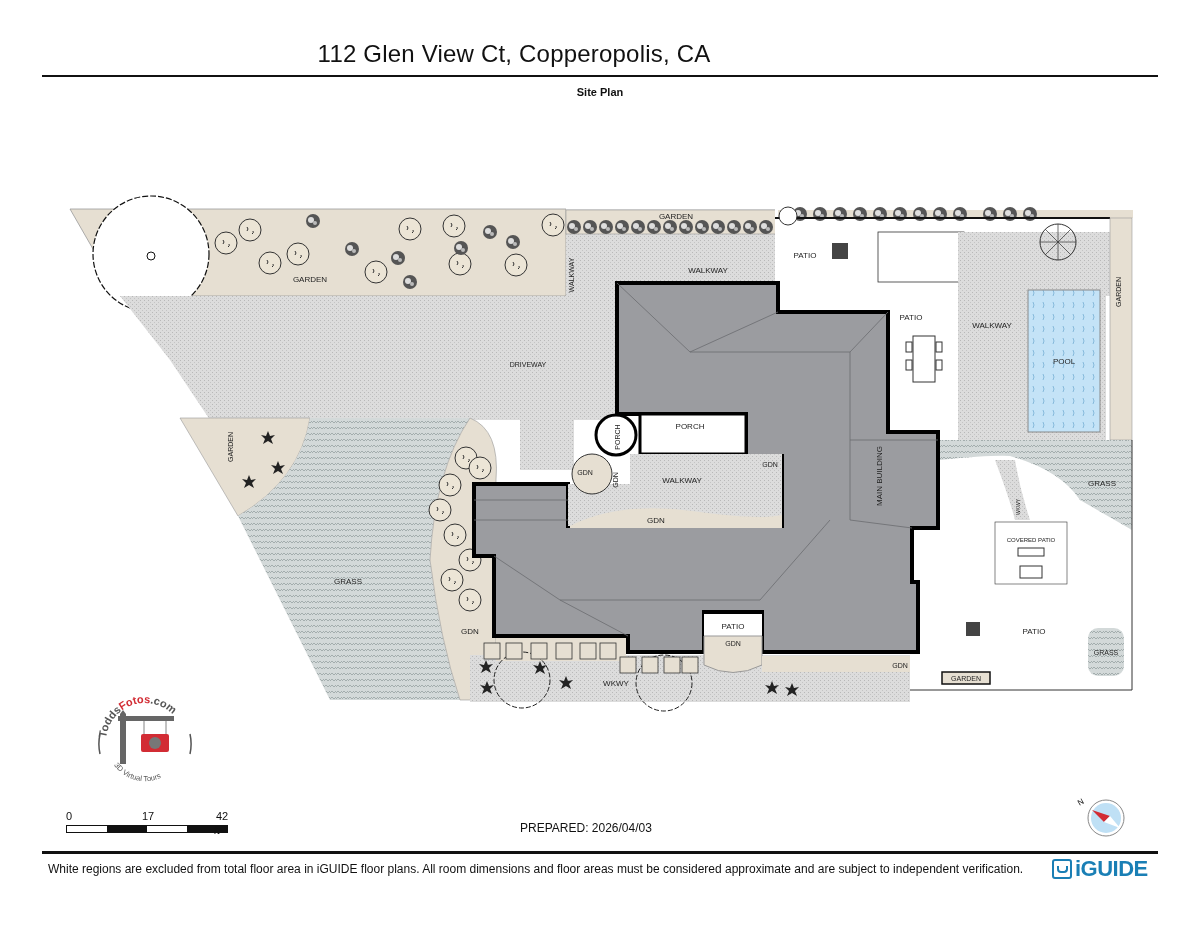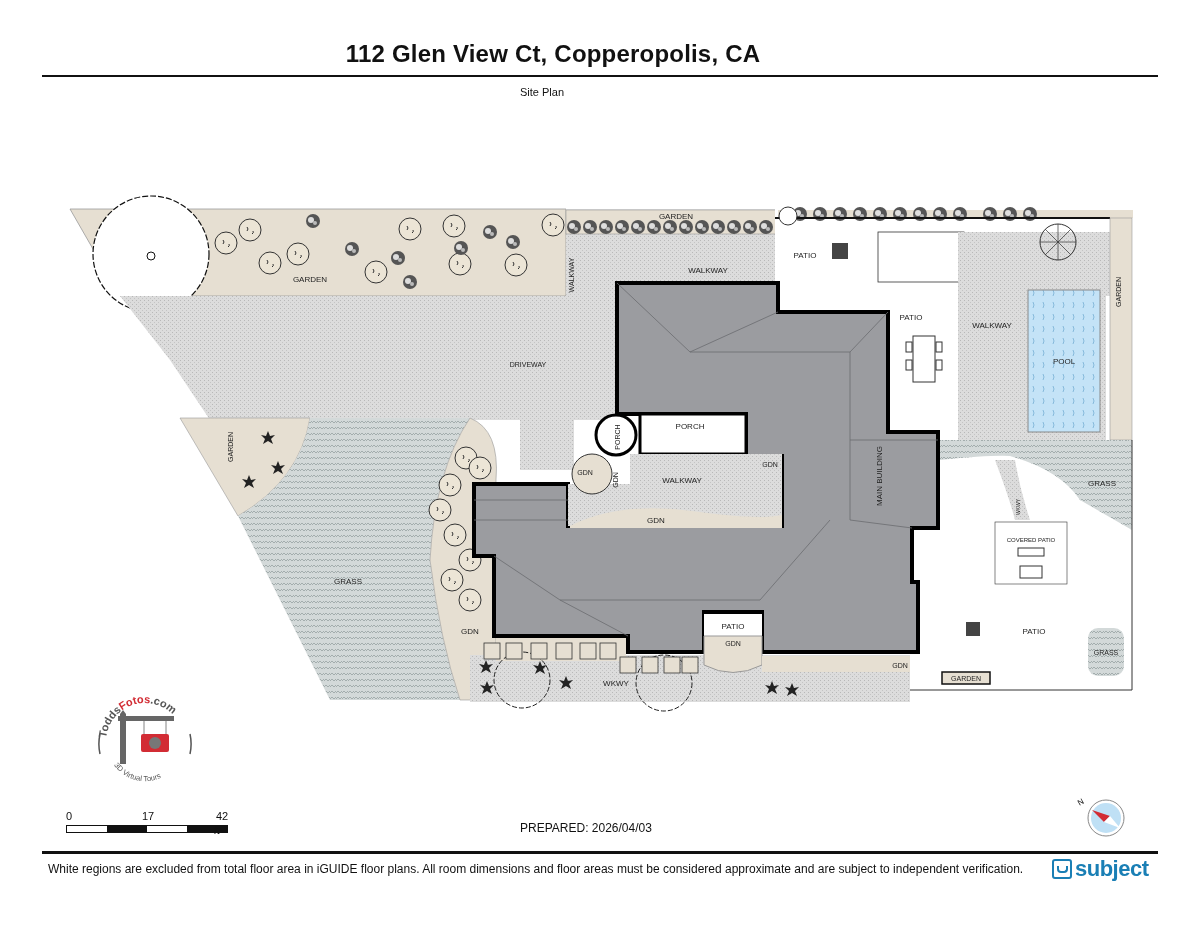--- a/index.html
+++ b/index.html
@@ -1,19 +1,19 @@
 <!DOCTYPE html>
 <html><head>
   <meta charset="utf-8">
   <style>
     html, body { margin:0; padding:0; background:#ffffff; }
     body { width:1200px; height:927px; position:relative; overflow:hidden; font-family:"Liberation Sans", sans-serif; color:#111; }
-    .title { position:absolute; left:0; top:40px; width:1028px; text-align:center; font-size:24px; font-weight:bold; letter-spacing:0.2px;padding-left:39px; }
+    .title { position:absolute; left:0; top:40px; width:1028px; text-align:center; font-size:24px; font-weight:normal; letter-spacing:0.2px; }
     .rule-top { position:absolute; left:42px; top:75px; width:1116px; height:2px; background:#111; }
-    .subtitle { position:absolute; left:520px; top:86px; width:160px; text-align:left; font-size:11px; font-weight:normal; }
+    .subtitle { position:absolute; left:520px; top:86px; width:160px; text-align:center; font-size:11px; font-weight:bold; }
     .plan { position:absolute; left:0; top:0; width:1200px; height:927px; }
     .lbl { font-family:"Liberation Sans", sans-serif; fill:#222; }
     .logo { position:absolute; left:92px; top:688px; width:106px; height:108px; }
     .scale { position:absolute; left:66px; top:810px; width:180px; height:28px; }
     .scale .t { position:absolute; top:0; font-size:11px; }
     .scale .bar { position:absolute; top:15px; left:0; width:160px; height:6px; border:1px solid #111; display:flex; }
     .scale .bar span { flex:1; height:100%; }
     .scale .ft { position:absolute; left:148px; top:14px; font-size:11px;font-style:italic; }
     .prepared { position:absolute; left:520px; top:821px; width:200px; text-align:left; font-size:12px; }
     .compass { position:absolute; left:1076px; top:792px; width:54px; height:48px; }
@@ -289,14 +289,14 @@
   <circle cx="30" cy="26" r="18" fill="#fff" stroke="#888"></circle>
   <circle cx="30" cy="26" r="15" fill="#bfe0f5"></circle>
   <polygon points="16,18 34,24 28,30" fill="#d22c34"></polygon>
   <polygon points="34,24 28,30 44,36" fill="#ffffff"></polygon>
 </svg>
 
 <div class="rule-bottom"></div>
 <div class="disclaimer">White regions are excluded from total floor area in iGUIDE floor plans. All room dimensions and floor areas must be considered approximate and are subject to independent verification.</div>
 <div class="iguide">
   <span class="box"></span>
-  <span>subject</span>
+  <span>iGUIDE</span>
 </div>
 
 </body></html>

